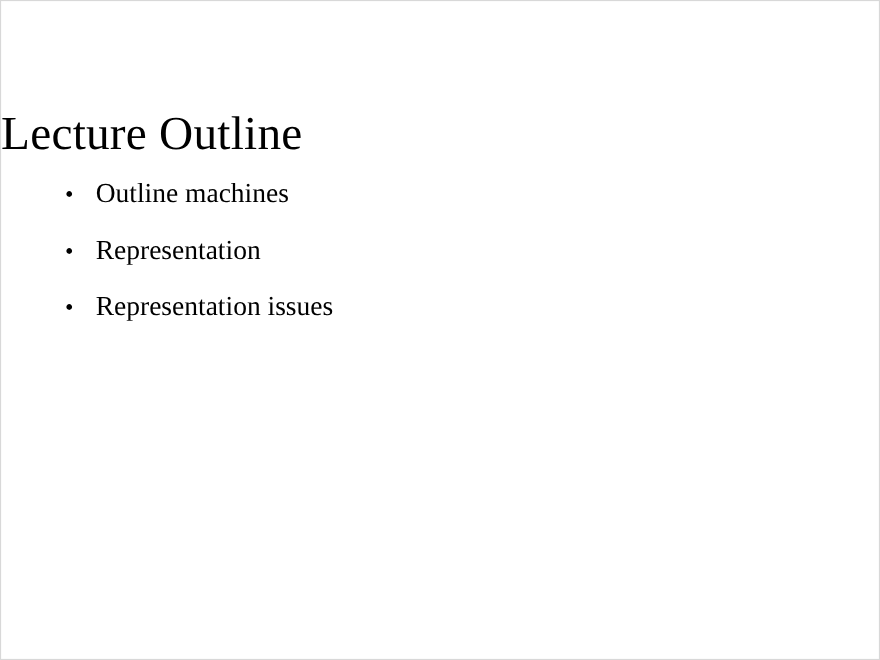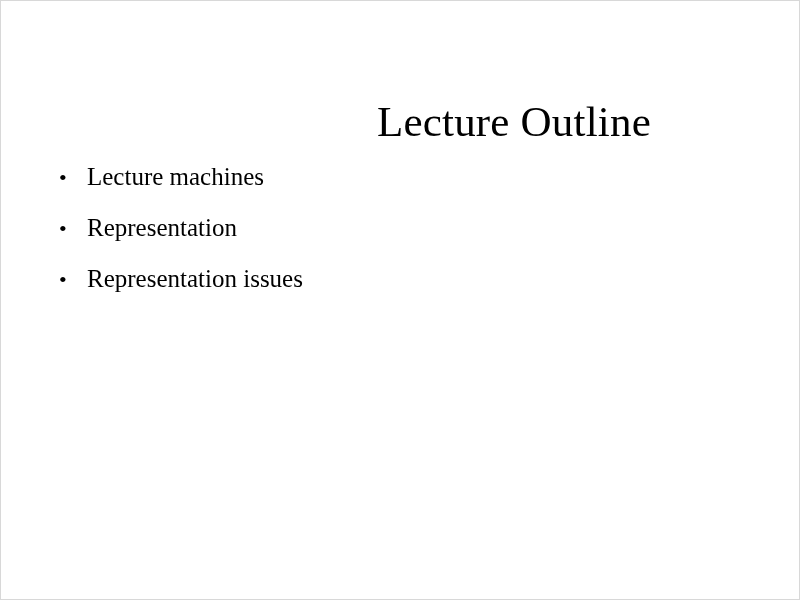--- a/index.html
+++ b/index.html
@@ -20,21 +20,21 @@
     height: 600px;
     background: #ffffff;
     border: 1px solid #d8d8d8;
     box-sizing: border-box;
   }
   .slide-title {
     position: absolute;
     top: 68px;
     left: 0;
     width: 650px;
-    text-align: right;
+    text-align: left;
     font-size: 43px;
     line-height: 1.1;
     font-weight: normal;
     letter-spacing: 0.2px;
   }
   .bullet-list {
     position: absolute;
     top: 163px;
     left: 58px;
     width: 700px;
@@ -64,21 +64,21 @@
 <body>
 
 <div class="slide">
 
   <h1 class="slide-title">Lecture Outline</h1>
 
   <ul class="bullet-list">
 
     <li class="bullet-item">
       <span class="bullet-marker">•</span>
-      <span class="bullet-text">Lecture machines</span>
+      <span class="bullet-text">Outline machines</span>
     </li>
 
     <li class="bullet-item">
       <span class="bullet-marker">•</span>
       <span class="bullet-text">Representation</span>
     </li>
 
     <li class="bullet-item">
       <span class="bullet-marker">•</span>
       <span class="bullet-text">Representation issues</span>

